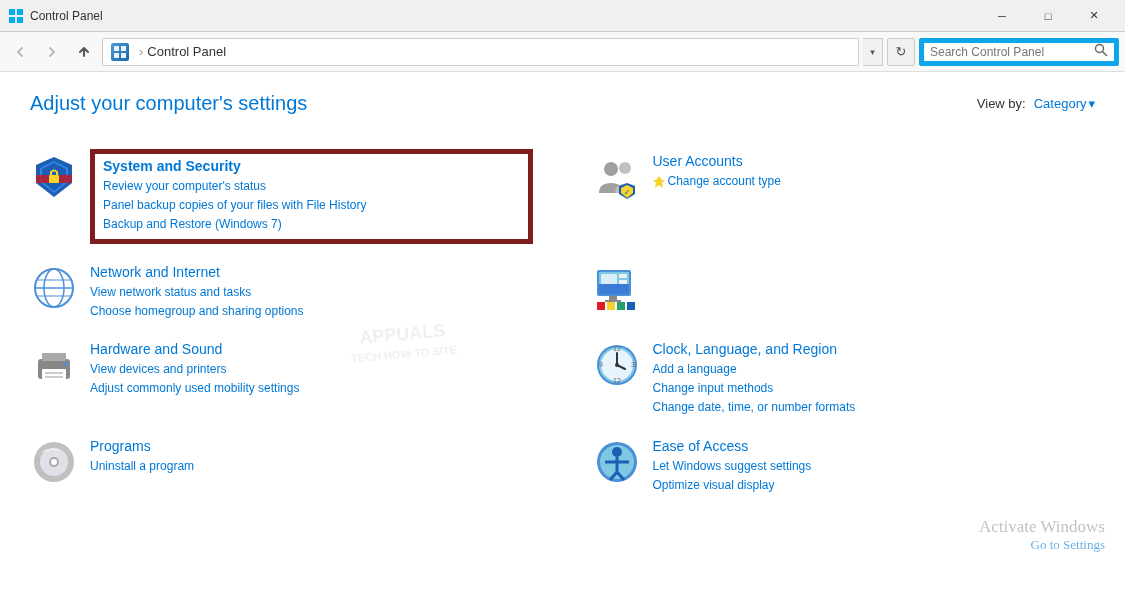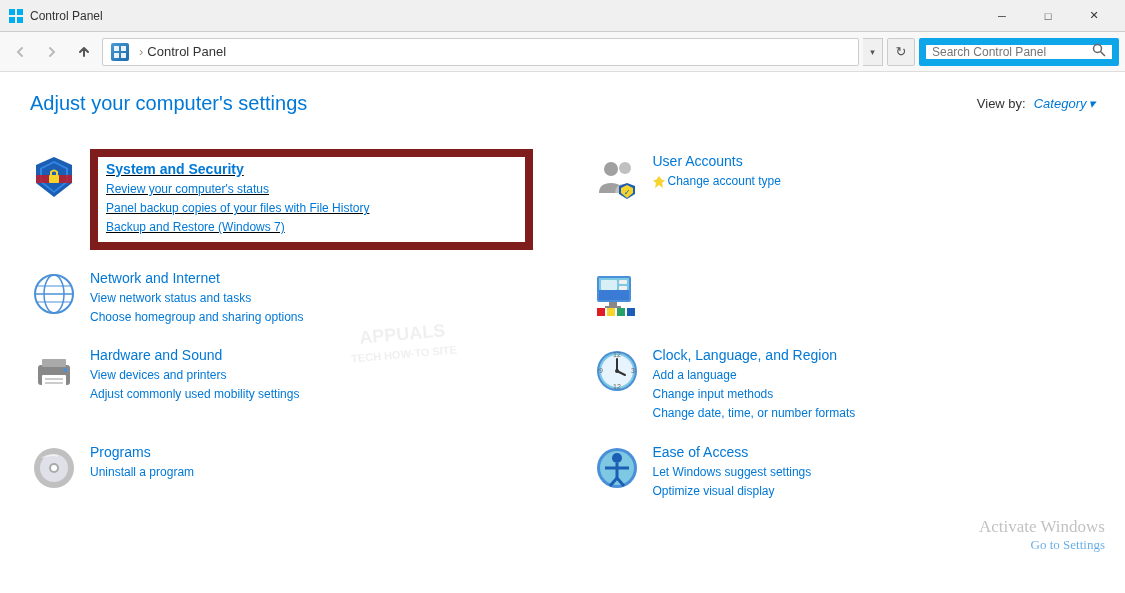--- a/index.html
+++ b/index.html
@@ -127,21 +127,21 @@
       border-radius: 2px;
       display: flex;
       align-items: center;
       justify-content: center;
       font-size: 13px;
       color: #555;
     }
     .search-box {
       width: 200px;
       height: 28px;
-      border: 7px solid #0ea5e9;
+      border: 5px solid #0ea5e9;
       border-radius: 2px;
       background: #fff;
       display: flex;
       align-items: center;
       padding: 0 6px;
     }
     .search-input {
       border: none;
       outline: none;
       flex: 1;
@@ -182,21 +182,20 @@
       display: flex;
       align-items: center;
       gap: 8px;
     }
     .view-by-link {
       color: #0078d7;
       cursor: pointer;
       display: flex;
       align-items: flex-end;
       gap: 2px;
-      font-style: italic;
     }
 
     
     .categories-grid {
       display: grid;
       grid-template-columns: 1fr 1fr;
       gap: 8px 60px;
     }
 
     .category-item {
@@ -228,24 +227,23 @@
     .category-link {
       display: block;
       font-size: 12px;
       color: #0078d7;
       cursor: pointer;
       line-height: 1.6;
     }
 
     
     .category-item.highlighted .category-content {
-      border: 8px solid #7f1d1d;
+      border: 5px solid #7f1d1d;
       padding: 4px 8px;
       margin-top: -4px;
-      text-decoration: underline;
     }
     .category-item.highlighted .category-title {
       font-weight: bold;
     }
 
     
     .watermark {
       position: absolute;
       top: 250px;
       left: 350px;

